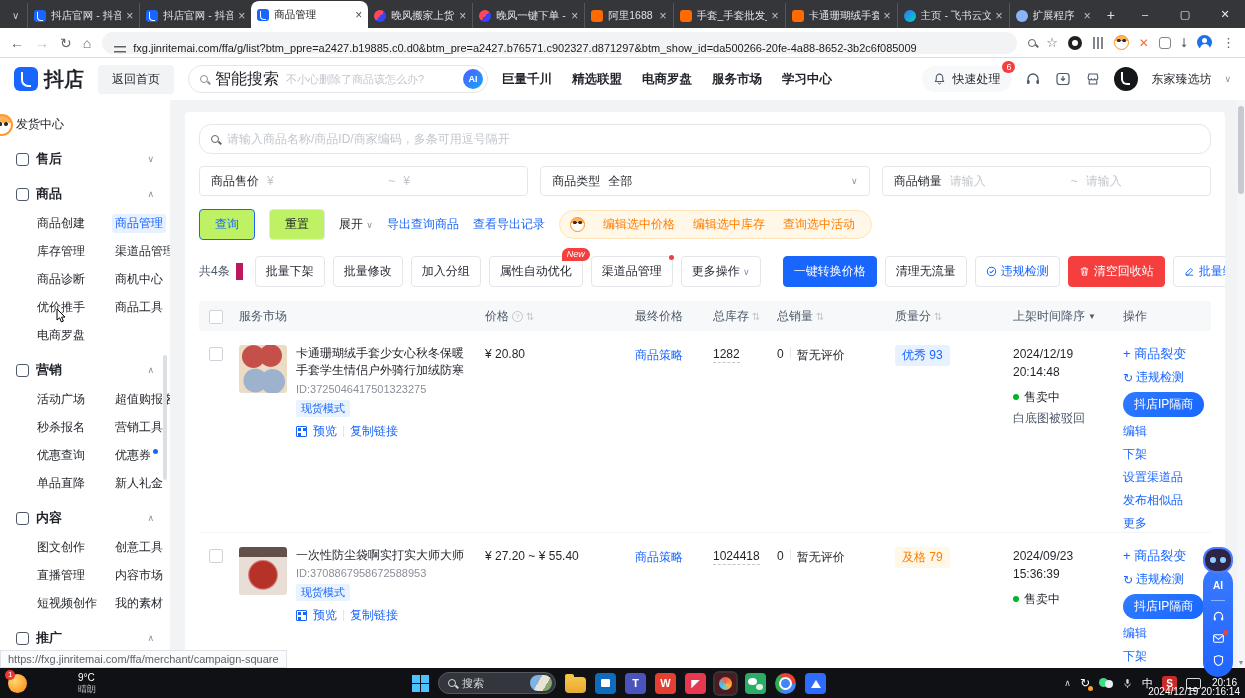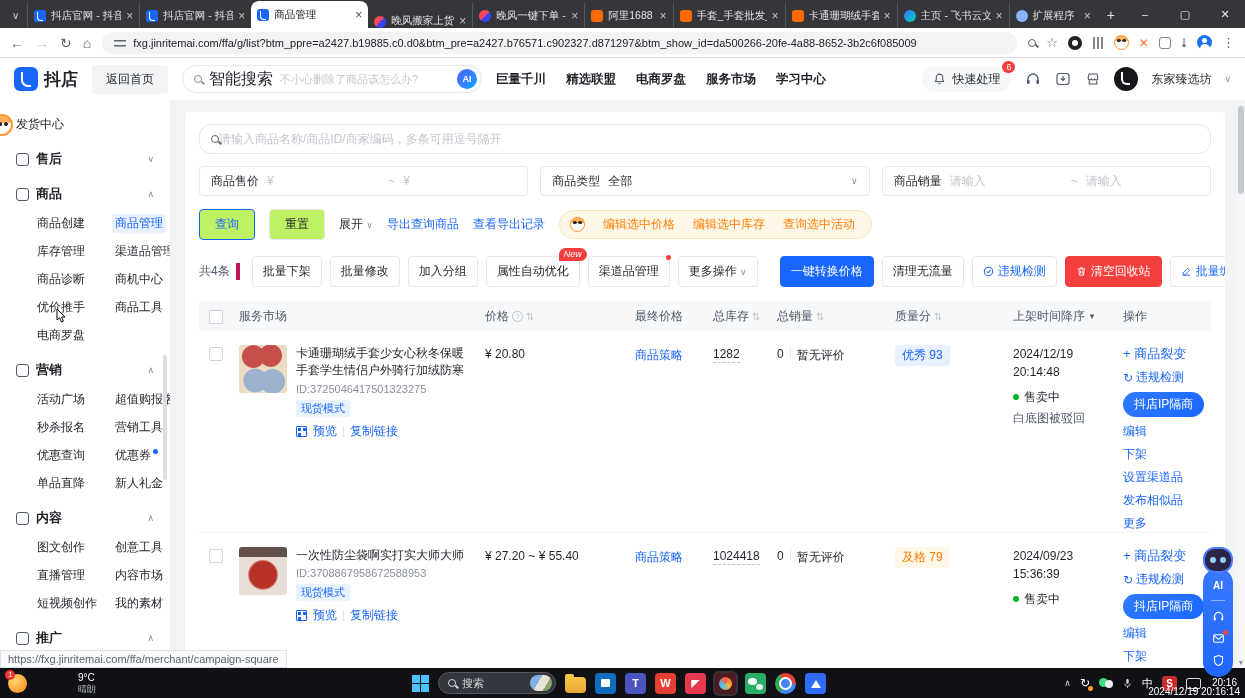--- a/index.html
+++ b/index.html
@@ -4,38 +4,38 @@
 <style>
   * { margin:0; padding:0; box-sizing:border-box; }
   html,body { width:1245px; height:698px; overflow:hidden; font-family:"Liberation Sans","DejaVu Sans",sans-serif; background:#fff; position:relative; font-size:12px; color:#1f2329;}
 
   
   .tabs-bar { height:28px; background:#35363a; display:flex; align-items:flex-end; padding-left:4px; color:#e8eaed; }
   .tab-search-chev { color:#c8cacd; font-size:10px; padding:0 8px 7px; }
   .tab { width:112px; height:25px; display:flex; align-items:center; gap:5px; padding:0 6px; font-size:10.5px; color:#dfe1e5; border-left:1px solid #54565a; position:relative; }
   .tab:first-of-type { border-left:none; }
   .tab.active { width:150px; background:#fff; color:#202124; border-radius:8px 8px 0 0; border-left:none; height:27px; }
-  .tab.active + .tab { border-left:none;align-items:flex-end; }
+  .tab.active + .tab { border-left:none; }
   .tab-title { flex:1; overflow:hidden; white-space:nowrap; }
   .tab-close { font-size:12px; color:inherit; opacity:.8; }
   .fav { width:12px; height:12px; border-radius:3px; flex:none; }
   .fav-doudian { background:#1966ff; position:relative; }
   .fav-doudian::after { content:""; position:absolute; left:3px; top:2px; width:5px; height:8px; border:1.5px solid #fff; border-top:none; border-right:none; border-radius:0 0 0 4px; }
   .fav-wind { background:linear-gradient(135deg,#ff4757 50%,#3742fa 50%); border-radius:50%; }
   .fav-ali { background:#ff6a00; }
   .fav-feishu { background:linear-gradient(135deg,#3370ff,#00d6b9); border-radius:50%; }
   .fav-ext { background:#8ab4f8; border-radius:50%; }
   .new-tab { font-size:14px; padding:0 10px 5px; color:#dfe1e5; }
   .win-controls { margin-left:auto; display:flex; align-self:stretch; align-items:center; }
   .win-controls span { width:40px; text-align:center; font-size:11px; color:#e8eaed; }
 
   .browser-toolbar { height:30px; background:#fff; border-bottom:1px solid #dadce0; display:flex; align-items:center; gap:11px; padding:0 10px; color:#5f6368; }
   .nav-glyph { font-size:14px; }
   .nav-glyph.dim { color:#bdc1c6; }
-  .url-pill { flex:1; height:22px; background:#f1f3f4; border-radius:11px; display:flex; align-items:center; gap:7px; padding:0 12px; font-size:11px; color:#202124; overflow:hidden; }
+  .url-pill { flex:1; height:22px; background:#f1f3f4; border-radius:11px; display:flex; align-items:flex-end; gap:7px; padding:0 12px; font-size:11px; color:#202124; overflow:hidden; }
   .tune-ico { width:12px; height:10px; flex:none; background:
      linear-gradient(#5f6368,#5f6368) 0 2px/12px 1.5px no-repeat,
      linear-gradient(#5f6368,#5f6368) 0 7px/12px 1.5px no-repeat; }
   .url-text { white-space:nowrap; overflow:hidden; text-overflow:ellipsis; }
   .bt-icons { display:flex; align-items:center; gap:10px; }
   .lens { width:8px; height:8px; border:1.5px solid #5f6368; border-radius:50%; position:relative; display:inline-block; }
   .lens::after { content:""; position:absolute; width:4px; height:1.5px; background:#5f6368; transform:rotate(45deg); right:-3.5px; bottom:-1px; }
   .star { font-size:13px; }
   .ext-dot { width:14px; height:14px; border-radius:50%; background:#202124; position:relative; }
   .ext-dot::after{content:"";position:absolute;left:4px;top:4px;width:6px;height:6px;border-radius:50%;background:#fff;}
@@ -50,21 +50,21 @@
   .profile-ico { width:15px; height:15px; border-radius:50%; background:#1a73e8; position:relative; }
   .profile-ico::before{content:"";position:absolute;left:5px;top:3px;width:5px;height:5px;border-radius:50%;background:#fff;}
   .profile-ico::after{content:"";position:absolute;left:2.5px;top:8.5px;width:10px;height:6px;border-radius:5px 5px 0 0;background:#fff;}
   .kebab { font-size:13px; }
 
   
   .app-header { height:42px; background:#fff; display:flex; align-items:center; gap:14px; padding:0 14px; }
   .logo-wrap { display:flex; align-items:center; gap:6px; }
   .logo-mark { width:24px; height:24px; border-radius:6px; background:#1966ff; position:relative; }
   .logo-mark::after { content:""; position:absolute; left:7px; top:5px; width:8px; height:13px; border:2.5px solid #fff; border-top:none; border-right:none; border-radius:0 0 0 7px; }
-  .logo-text { font-size:17px; font-weight:bold; }
+  .logo-text { font-size:20px; font-weight:bold; }
   .back-home { background:#f2f3f5; border-radius:4px; padding:6px 14px; font-size:12px; }
   .hd-search { width:300px; height:28px; border:1px solid #e5e6eb; border-radius:15px; display:flex; align-items:center; gap:7px; padding:0 4px 0 11px; }
   .hd-search .lens{border-color:#86909c;} .hd-search .lens::after{background:#86909c;}
   .hd-search-label { font-size:16px; color:#1f2329; white-space:nowrap; }
   .hd-search-ph { flex:1; font-size:11px; color:#c2c6cc; white-space:nowrap; overflow:hidden; }
   .ai-badge { width:20px; height:20px; border-radius:50%; background:linear-gradient(135deg,#4d5cff,#19a6ff); color:#fff; font-size:9px; font-weight:bold; display:flex; align-items:center; justify-content:center; flex:none; }
   .hd-nav { display:flex; gap:20px; }
   .hd-nav span { font-size:12.5px; font-weight:600; white-space:nowrap; }
   .hd-right { margin-left:auto; display:flex; align-items:center; gap:13px; }
   .quick-pill { background:#f7f8fa; border-radius:14px; height:26px; display:flex; align-items:center; gap:6px; padding:0 11px; font-size:12px; position:relative; }
@@ -88,40 +88,40 @@
   .s-item { font-size:12px; color:#1f2329; white-space:nowrap; position:relative; width:fit-content; }
   .s-item.active { color:#1966ff; background:#e8f1ff; border-radius:3px; padding:1px 3px; margin:-1px -3px; }
   .bdot { display:inline-block; width:5px; height:5px; border-radius:50%; background:#1966ff; vertical-align:super; margin-left:2px; }
   .sb-scroll { position:absolute; right:3px; top:255px; width:4px; height:125px; background:#dcdee2; border-radius:2px; }
   .ext-float { position:absolute; left:-9px; top:14px; width:22px; height:22px; border-radius:50%; background:radial-gradient(circle at 40% 45%, #33312e 1.8px, transparent 2.2px),radial-gradient(circle at 72% 45%, #33312e 1.8px, transparent 2.2px),linear-gradient(#ffb25e 0 38%, #fff 38%); border:2px solid #ff9a2e; }
   .cursor-svg { position:absolute; left:56px; top:208px; }
 
   .main { flex:1; position:relative; }
   .card { position:absolute; left:15px; top:12px; right:20px; bottom:0; background:#fff; border-radius:4px 4px 0 0; padding:12px 14px 0; overflow:hidden; }
 
-  .big-search { width:100%; height:30px; border:1px solid #e5e6eb; border-radius:12px; display:flex; align-items:center; gap:0; padding:0 11px; }
+  .big-search { width:100%; height:30px; border:1px solid #e5e6eb; border-radius:12px; display:flex; align-items:center; gap:8px; padding:0 11px; }
   .big-search input { border:none; outline:none; flex:1; font-size:12px; font-family:inherit; color:#1f2329; background:transparent; }
   .big-search input::placeholder { color:#c2c6cc; }
 
   .filter-row { display:flex; gap:12px; margin-top:12px; }
   .fbox { flex:1; height:30px; border:1px solid #e5e6eb; border-radius:4px; display:flex; align-items:center; gap:8px; padding:0 11px; font-size:12px; }
   .ph { color:#c2c6cc; }
   .sep { color:#c2c6cc; }
   .fbox .grow { flex:1; }
   .fbox .chev-s { margin-left:auto; }
 
   .action-row { display:flex; align-items:center; gap:14px; margin-top:13px; }
   .btn { border:1px solid #e5e6eb; background:#bef264; border-radius:4px; padding:6px 15px; font-size:12px; color:#1f2329; white-space:nowrap; }
   .btn-query { border-color:#1966ff; color:#1966ff; }
   .link-blue { color:#1966ff; font-size:12px; white-space:nowrap; }
   .expand-lab { font-size:12px; }
   .orange-pill { display:flex; align-items:center; gap:18px; background:#fff7e8; border:1px solid #ffe3b8; border-radius:16px; padding:5px 16px 5px 10px; color:#ff7d00; font-size:12px; white-space:nowrap; }
 
   .toolbar-row { display:flex; align-items:center; gap:8px; margin-top:16px; }
-  .count { color:#4e5969; padding-right:6px; border-right:4px solid #be185d; margin-right:4px; white-space:nowrap; }
+  .count { color:#4e5969; padding-right:6px; border-right:7px solid #be185d; margin-right:4px; white-space:nowrap; }
   .tb-btn { border:1px solid #e5e6eb; background:#fff; border-radius:4px; padding:6px 10px; font-size:12px; color:#1f2329; position:relative; white-space:nowrap; }
   .tb-primary { background:#1966ff; border-color:#1966ff; color:#fff; margin-left:14px; }
   .tb-outline-blue { color:#1966ff; display:inline-flex; align-items:center; gap:4px; }
   .tb-danger { background:#f53f3f; border-color:#f53f3f; color:#fff; display:inline-flex; align-items:center; gap:4px; }
   .new-badge { position:absolute; top:-9px; right:-8px; background:#f53f3f; color:#fff; font-size:9px; line-height:13px; padding:0 5px; border-radius:7px 7px 7px 0; font-style:italic; }
   .red-dot { position:absolute; top:-2px; right:-2px; width:5px; height:5px; border-radius:50%; background:#f53f3f; }
 
   .tgrid { display:grid; grid-template-columns:30px 246px 150px 78px 64px 118px 118px 110px 1fr; }
   .thead { background:#f7f8fa; height:30px; align-items:center; margin-top:14px; color:#4e5969; border-radius:2px; padding-left:10px; }
   .th { display:flex; align-items:center; gap:3px; white-space:nowrap; }

